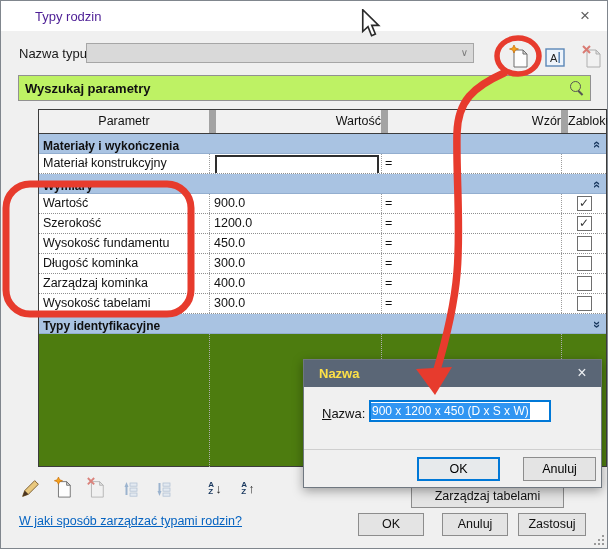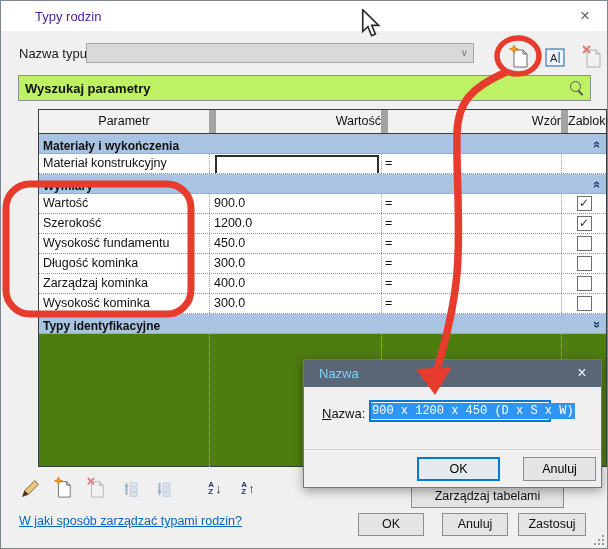--- a/index.html
+++ b/index.html
@@ -54,25 +54,25 @@
   .btn{position:absolute;background:#e4e4e4;border:1px solid #8d8d8d;box-sizing:border-box;font-size:12.5px;color:#111;text-align:center;font-family:"Liberation Sans",sans-serif;}
   .manage-btn{left:410px;top:483px;width:153px;height:24px;line-height:22px;z-index:5;}
   .ok-btn{left:357px;top:512px;width:66px;height:23px;line-height:21px;}
   .cancel-btn{left:441px;top:512px;width:66px;height:23px;line-height:21px;}
   .apply-btn{left:517px;top:512px;width:68px;height:23px;line-height:21px;}
   .grip{position:absolute;right:3px;bottom:3px;width:10px;height:10px;z-index:6;}
   .grip i{position:absolute;width:2px;height:2px;background:#9a9a9a;}
   
   .namedlg{position:absolute;left:302px;top:358px;width:299px;height:129px;background:#f0f0f0;border:1px solid #6f7780;box-shadow:0 3px 10px rgba(0,0,0,.35);box-sizing:border-box;z-index:50;}
   .namedlg .dtitle{position:absolute;left:0;top:0;width:100%;height:27px;background:#5a6676;}
-  .namedlg .dtitle span{position:absolute;left:15px;top:6px;color:#7dd3fc;font-size:13px;}
+  .namedlg .dtitle span{position:absolute;left:15px;top:6px;color:#fde047;font-size:13px;font-weight:bold;}
   .namedlg .dclose{position:absolute;right:10px;top:4px;color:#eef1f4;font-size:16px;width:18px;height:18px;text-align:center;line-height:18px;}
   .namedlg .dlabel{position:absolute;left:18px;top:46px;font-size:13px;color:#111;}
   .namedlg .dfield{position:absolute;left:65px;top:40px;width:182px;height:22px;background:#fff;border:2px solid #0078d7;box-sizing:border-box;display:flex;align-items:center;}
-  .namedlg .dfield .sel{background:#3095f2;color:#fff;font-size:12px;padding:1px 1px;white-space:nowrap;font-family:Liberation Mono, monospace;}
+  .namedlg .dfield .sel{background:#3095f2;color:#fff;font-size:12px;padding:1px 1px;white-space:nowrap;}
   .namedlg .sep{position:absolute;left:0px;top:89px;width:100%;height:1px;background:#cfcfcf;}
   .namedlg .dok{position:absolute;left:113px;top:97px;width:83px;height:24px;background:#e7eaec;border:2px solid #0078d7;box-sizing:border-box;font-size:12.5px;line-height:20px;text-align:center;}
   .namedlg .dcancel{position:absolute;left:219px;top:97px;width:73px;height:24px;background:#e4e4e4;border:1px solid #8d8d8d;box-sizing:border-box;font-size:12.5px;line-height:22px;text-align:center;}
   
   .anno{position:absolute;left:0;top:0;width:608px;height:549px;pointer-events:none;z-index:60;}
 </style>
 </head>
 <body>
 
 <div class="screen">
@@ -185,21 +185,21 @@
       </div>
       <div class="trow">
         <div class="cell param c1">Zarządzaj kominka</div>
         <div class="cell val c2">400.0</div>
         <div class="cell frm c3">=</div>
         <div class="cell lock c4">
             <div class="checkbox"></div>
           </div>
       </div>
       <div class="trow">
-        <div class="cell param c1">Wysokość kominka</div>
+        <div class="cell param c1">Wysokość tabelami</div>
         <div class="cell val c2">300.0</div>
         <div class="cell frm c3">=</div>
         <div class="cell lock c4">
             <div class="checkbox"></div>
           </div>
       </div>
 
       <div class="sectionrow">
         <span class="slabel">Typy identyfikacyjne</span>
         <span class="schev chev-down"></span>

